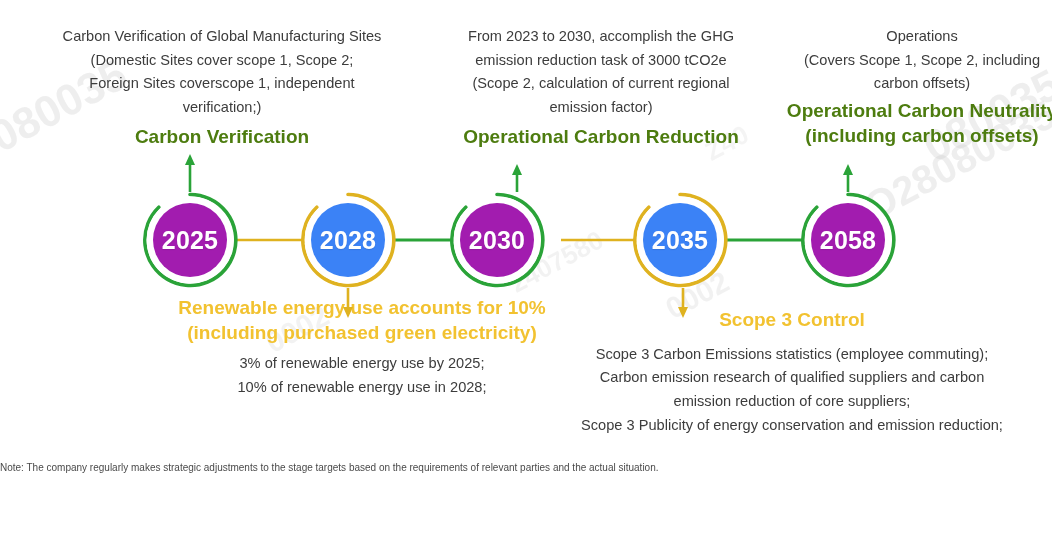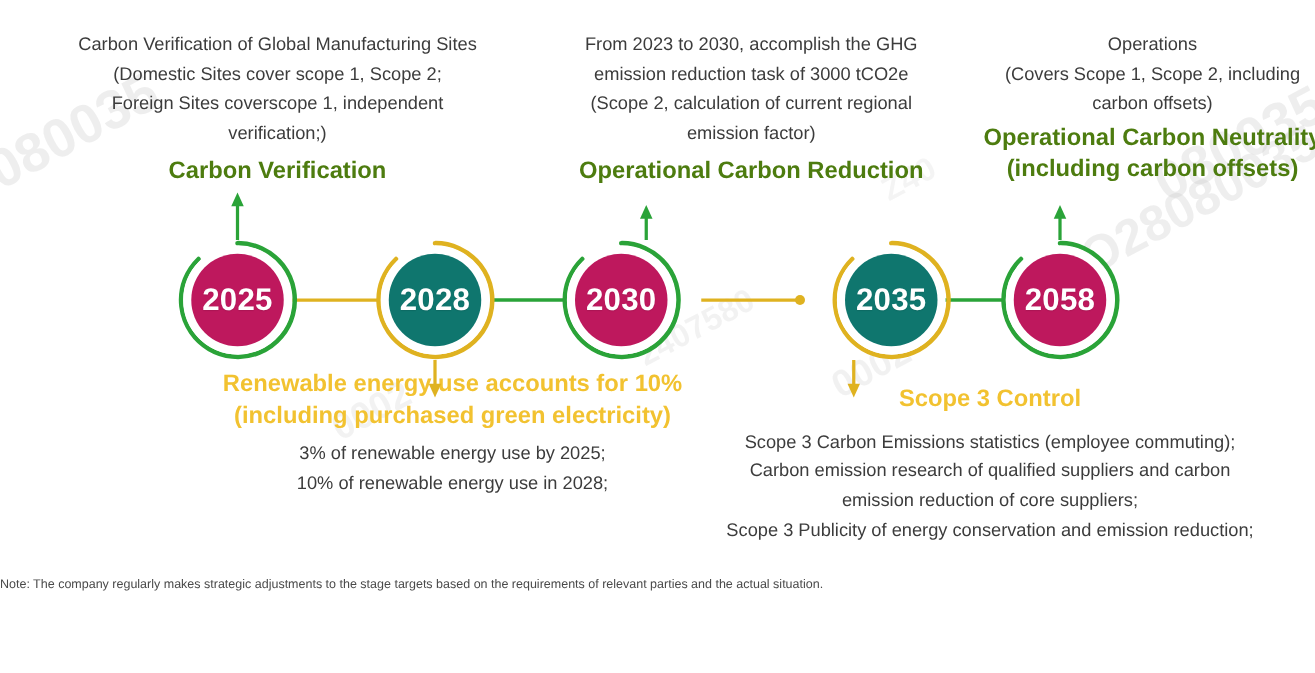--- a/index.html
+++ b/index.html
@@ -78,22 +78,22 @@
     border-radius: 50%;
     display: flex;
     align-items: center;
     justify-content: center;
     font-size: 25px;
     font-weight: 700;
     color: #ffffff;
     letter-spacing: .2px;
     text-shadow: 0 1px 1px rgba(0,0,0,.10);
   }
-  .node.green  .disc { background: #be185d; }
-  .node.yellow .disc { background: #0f766e; }
+  .node.green  .disc { background: #a21caf; }
+  .node.yellow .disc { background: #3b82f6; }
   .node .ring {
     position: absolute;
     left: 0; top: 0;
     width: 96px; height: 96px;
   }
 
   
   #note {
     position: absolute;
     left: 0;
@@ -212,21 +212,21 @@
 </div>
 
 <div class="node green" style="left:497px; top:240px;">
   <svg class="ring" viewBox="0 0 96 96">
     <path d="M 48 2.5 A 45.5 45.5 0 1 1 16.8 15.2" fill="none" stroke="#2aa338" stroke-width="3.6" stroke-linecap="round"></path>
     <circle cx="48" cy="48" r="40" fill="none" stroke="#ffffff" stroke-width="7"></circle>
   </svg>
   <div class="disc">2030</div>
 </div>
 
-<div class="node yellow" style="left:713px; top:240px;">
+<div class="node yellow" style="left:680px; top:240px;">
   <svg class="ring" viewBox="0 0 96 96">
     <path d="M 48 2.5 A 45.5 45.5 0 1 1 16.8 15.2" fill="none" stroke="#dfb220" stroke-width="3.6" stroke-linecap="round"></path>
     <circle cx="48" cy="48" r="40" fill="none" stroke="#ffffff" stroke-width="7"></circle>
   </svg>
   <div class="disc">2035</div>
 </div>
 
 <div class="node green" style="left:848px; top:240px;">
   <svg class="ring" viewBox="0 0 96 96">
     <path d="M 48 2.5 A 45.5 45.5 0 1 1 16.8 15.2" fill="none" stroke="#2aa338" stroke-width="3.6" stroke-linecap="round"></path>

